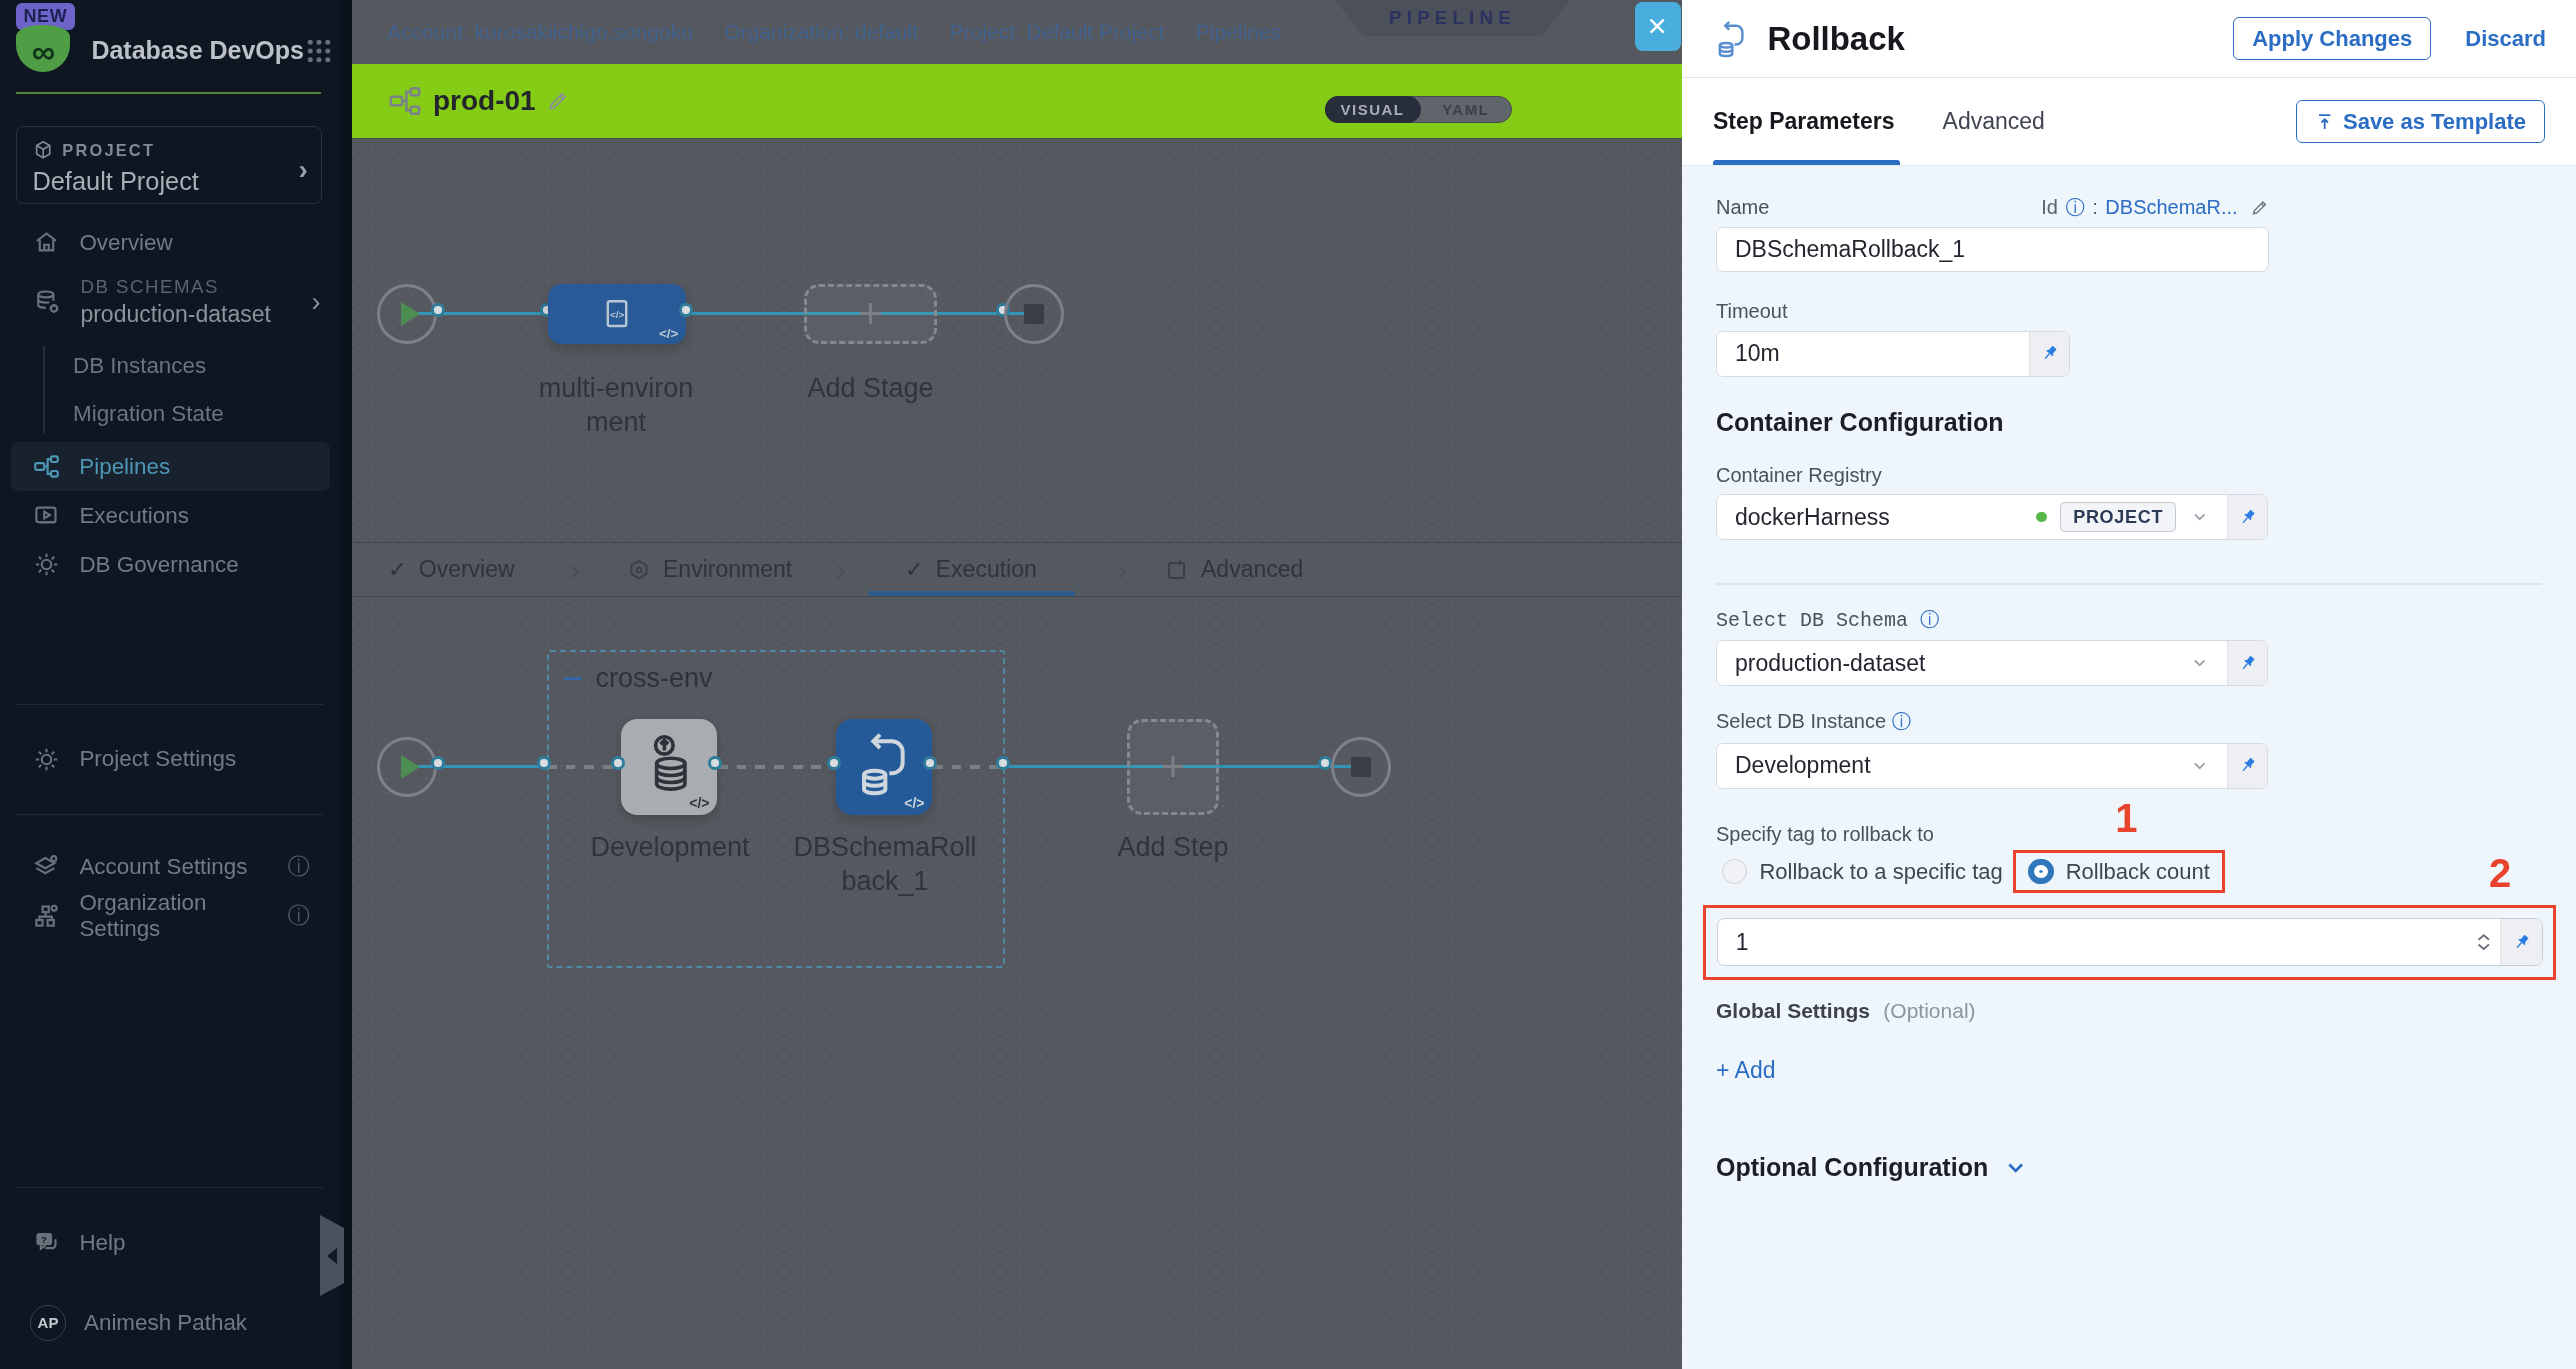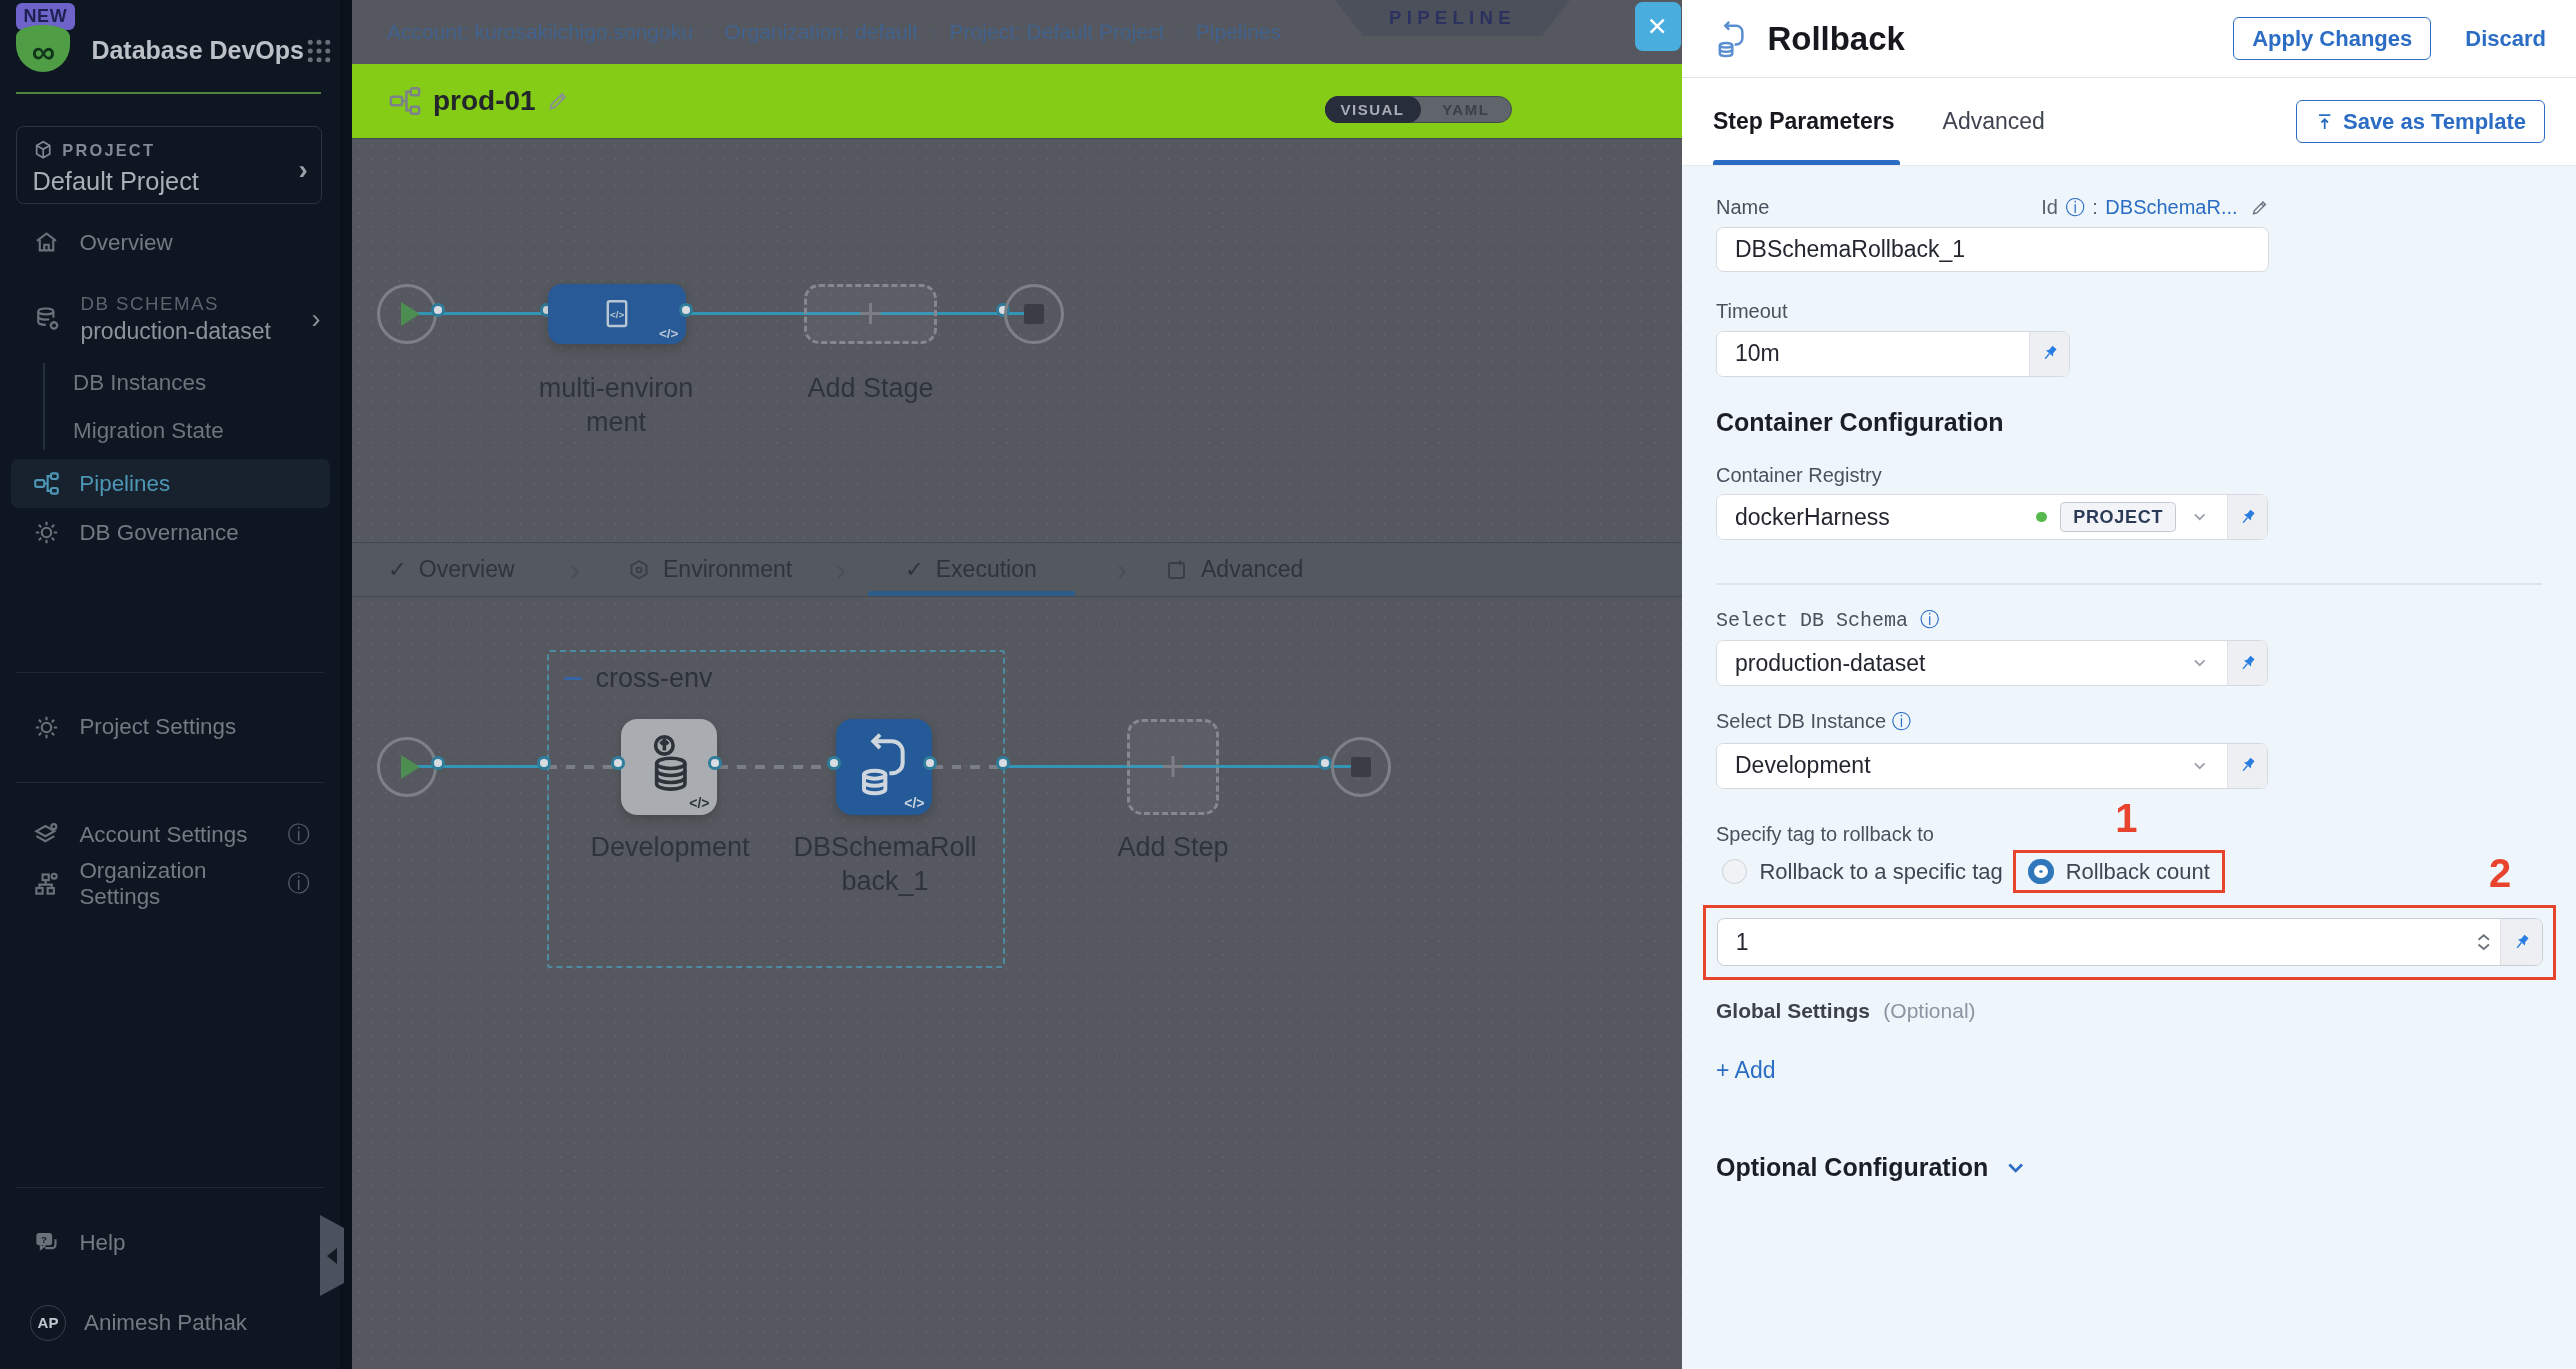--- a/index.html
+++ b/index.html
@@ -25,21 +25,21 @@
   .green-rule{position:absolute;left:16.4px;top:92px;width:305px;height:2.2px;background:#55843f;}
   .project-box{position:absolute;left:16.4px;top:126px;width:306px;height:78px;border:1.5px solid #2b3442;border-radius:7.5px;padding:12px 15px;cursor:pointer;}
   .project-label-row{display:flex;align-items:center;gap:7.5px;color:#828996;font-size:16.4px;letter-spacing:2.2px;font-weight:bold;}
   .project-name{color:#a9afb7;font-size:25.4px;margin-top:6px;}
   .project-chevron{position:absolute;right:13.5px;top:27px;color:#9aa0a7;font-size:28px;font-weight:bold;}
   .nav{position:absolute;left:0;top:218px;width:100%;}
   .nav-item{display:flex;align-items:center;gap:19.4px;padding:0 0 0 33px;height:49px;color:var(--sidebar-text);font-size:22.4px;cursor:pointer;position:relative;}
   .nav-item .nico{width:27px;flex:none;display:flex;color:#6b717b;}
   .nav-item.active{background:#18222e;border-radius:7.5px;margin:0 10.5px;padding-left:22.4px;color:#4d96b5;}
   .nav-item.active .nico{color:#4d96b5;}
-  .nav-schemas{display:flex;align-items:center;gap:19.4px;padding-left:33px;margin-top:26px;cursor:pointer;position:relative;}
+  .nav-schemas{display:flex;align-items:center;gap:19.4px;padding-left:33px;margin-top:9px;cursor:pointer;position:relative;}
   .nav-schemas .lines .l1{color:#5c636d;font-size:18.7px;letter-spacing:1.5px;}
   .nav-schemas .lines .l2{color:#8d939b;font-size:23px;margin-top:3px;}
   .nav-schemas .chev{position:absolute;right:19.4px;color:#8d939b;font-size:27px;}
   .subnav{margin:13.5px 0 4.5px 0;position:relative;padding-left:73px;}
   .subnav:before{content:"";position:absolute;left:43px;top:4.5px;bottom:4.5px;width:1.5px;background:#262f3c;}
   .sub-item{color:#6e747d;font-size:22.4px;height:48px;display:flex;align-items:center;cursor:pointer;}
   .srule{height:0.7px;background:#202934;margin:0 16.4px;}
   .info-dot{margin-left:auto;margin-right:30px;color:#565d68;font-size:22.4px;}
   .bottom-nav{position:absolute;left:0;bottom:0;width:100%;}
   .user-row{display:flex;align-items:center;gap:18px;padding:0 0 0 30px;height:72px;color:var(--sidebar-text);font-size:22.4px;cursor:pointer;}
@@ -225,20 +225,30 @@
             <svg width="27" height="27" viewBox="0 0 24 24" fill="none" stroke="currentColor" stroke-width="1.9">
               <rect x="2" y="9" width="8" height="6" rx="1.5"></rect>
               <rect x="16" y="3" width="6" height="5" rx="1.5"></rect>
               <rect x="16" y="16" width="6" height="5" rx="1.5"></rect>
               <path d="M10 12h3V5.5h3M13 12v6.5h3"></path>
             </svg>
           </span>
         <span>Pipelines</span>
       </div>
 
+      <div class="nav-item">
+        <span class="nico">
+            <svg width="27" height="27" viewBox="0 0 24 24" fill="none" stroke="currentColor" stroke-width="1.9">
+              <rect x="3" y="5" width="17" height="13" rx="2"></rect>
+              <path d="M10 8.5l5 3-5 3z"></path>
+              <path d="M20 18H6"></path>
+            </svg>
+          </span>
+        <span>Executions</span>
+      </div>
 
       <div class="nav-item">
         <span class="nico">
             <svg width="27" height="27" viewBox="0 0 24 24" fill="none" stroke="currentColor" stroke-width="1.9">
               <circle cx="12" cy="12" r="4.2"></circle>
               <path d="M12 2.5v3M12 18.5v3M2.5 12h3M18.5 12h3M5.2 5.2l2.1 2.1M16.7 16.7l2.1 2.1M18.8 5.2l-2.1 2.1M7.3 16.7l-2.1 2.1"></path>
             </svg>
           </span>
         <span>DB Governance</span>
       </div>

